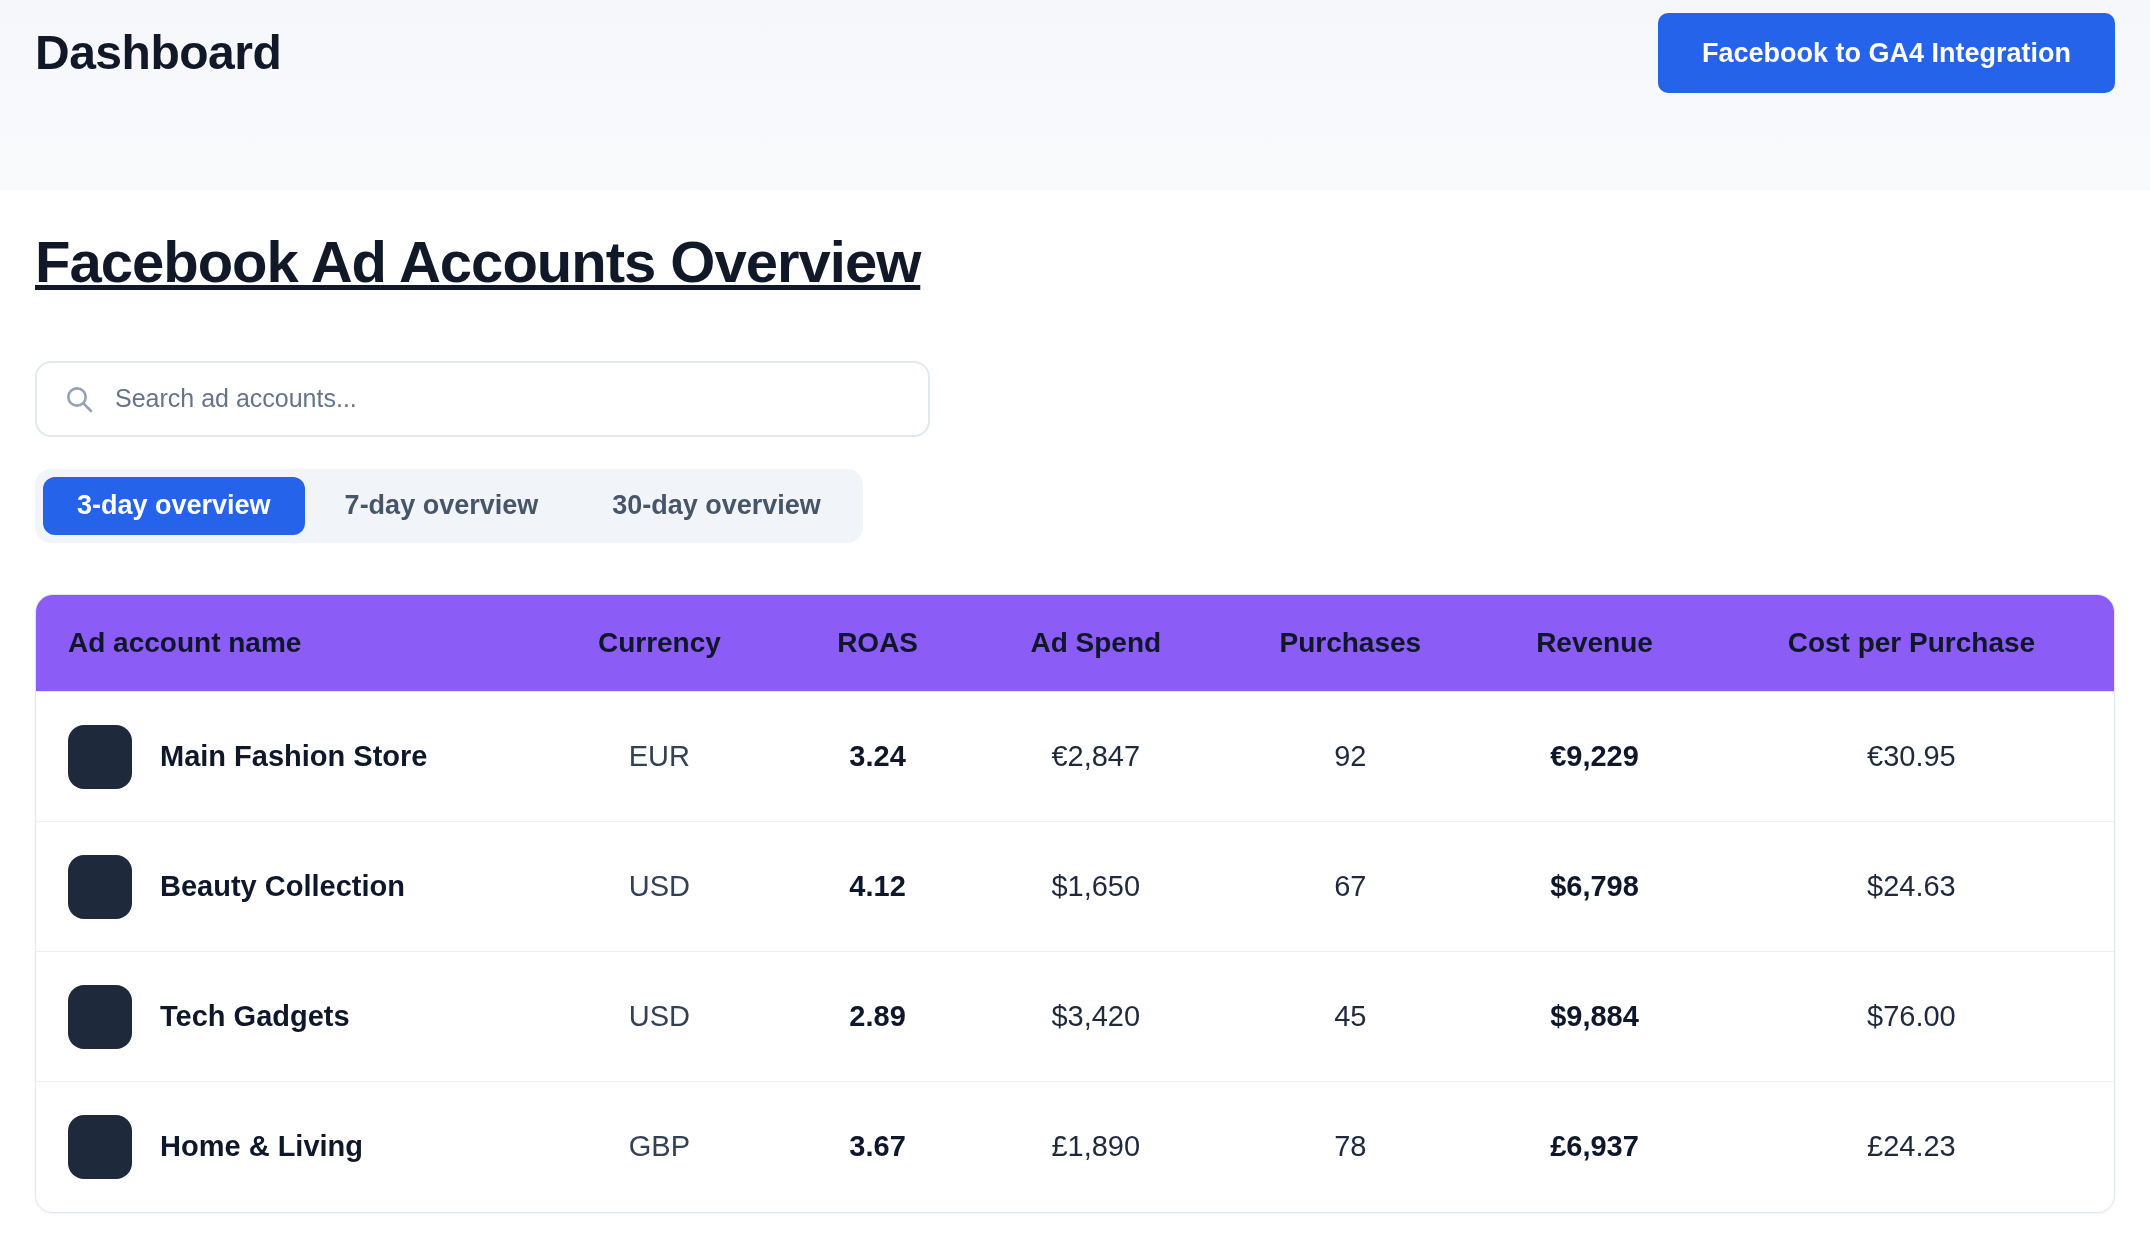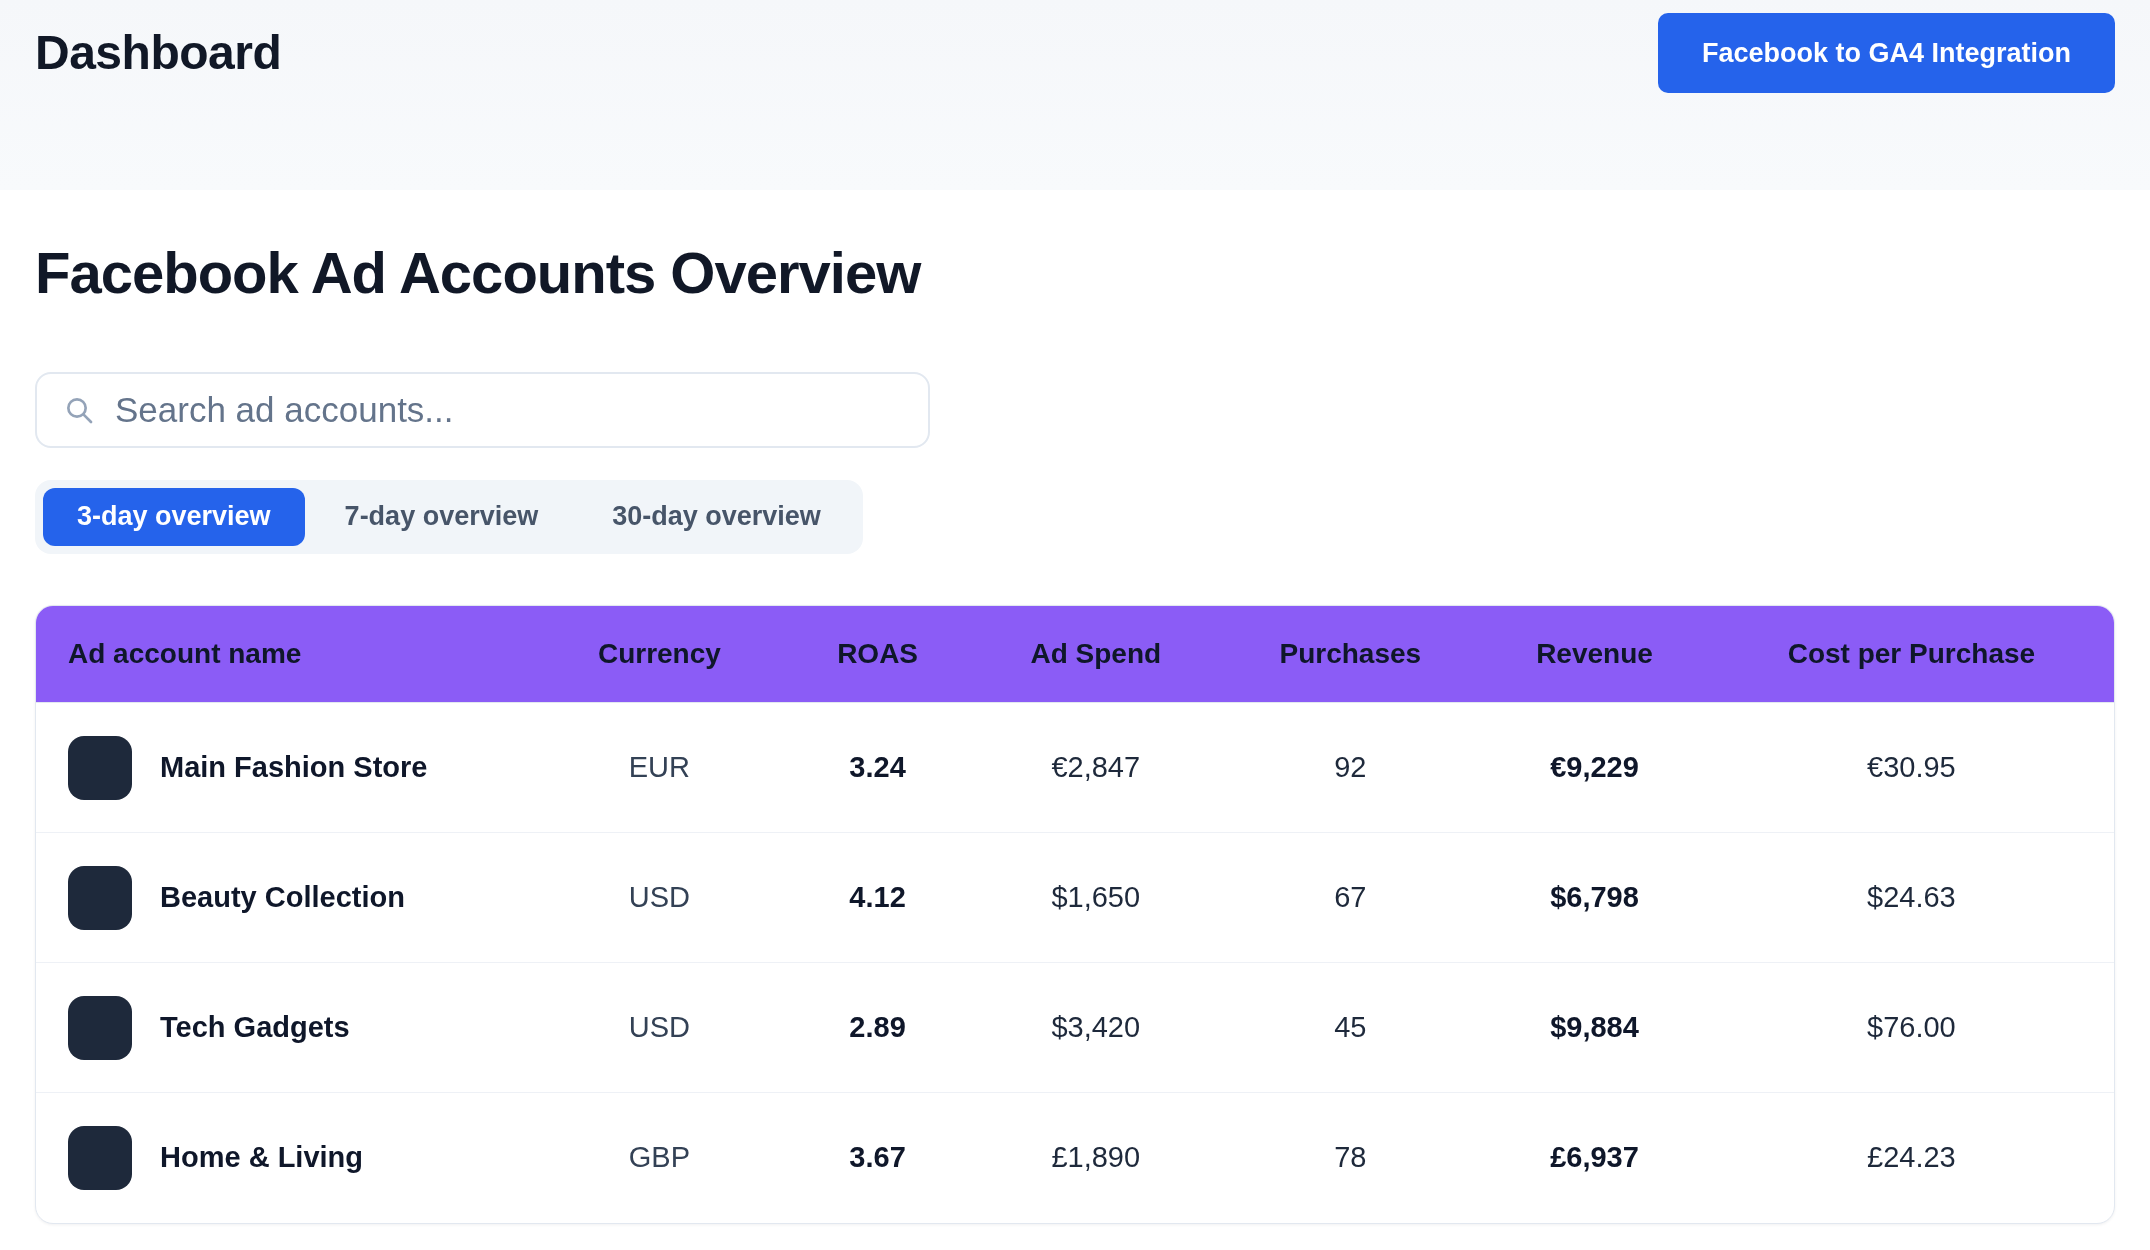--- a/index.html
+++ b/index.html
@@ -35,46 +35,47 @@
     font-size: 27px;
     font-weight: 700;
     font-family: "Liberation Sans", sans-serif;
     border-radius: 10px;
     cursor: pointer;
   }
 
   
   .content { padding: 0 35px; }
   .page-title {
-    margin-top: 50px;
+    margin-top: 39px;
     font-size: 58px;
     font-weight: 800;
     letter-spacing: -1px;
     color: #111827;
     line-height: 1.15;
+    text-decoration: underline;
   }
 
   
   .search-box {
     margin-top: 65px;
     width: 895px;
     height: 76px;
     border: 2px solid #e2e8f0;
     border-radius: 16px;
     background: #ffffff;
     display: flex;
     align-items: center;
     padding: 0 26px;
   }
   .search-box svg { flex: 0 0 auto; margin-right: 20px; }
   .search-box input {
     border: none;
     outline: none;
     flex: 1;
-    font-size: 35px;
+    font-size: 25px;
     font-family: "Liberation Sans", sans-serif;
     color: #0f172a;
     background: transparent;
   }
   .search-box input::placeholder { color: #64748b; }
 
   
   .tabs {
     margin-top: 32px;
     display: inline-flex;

